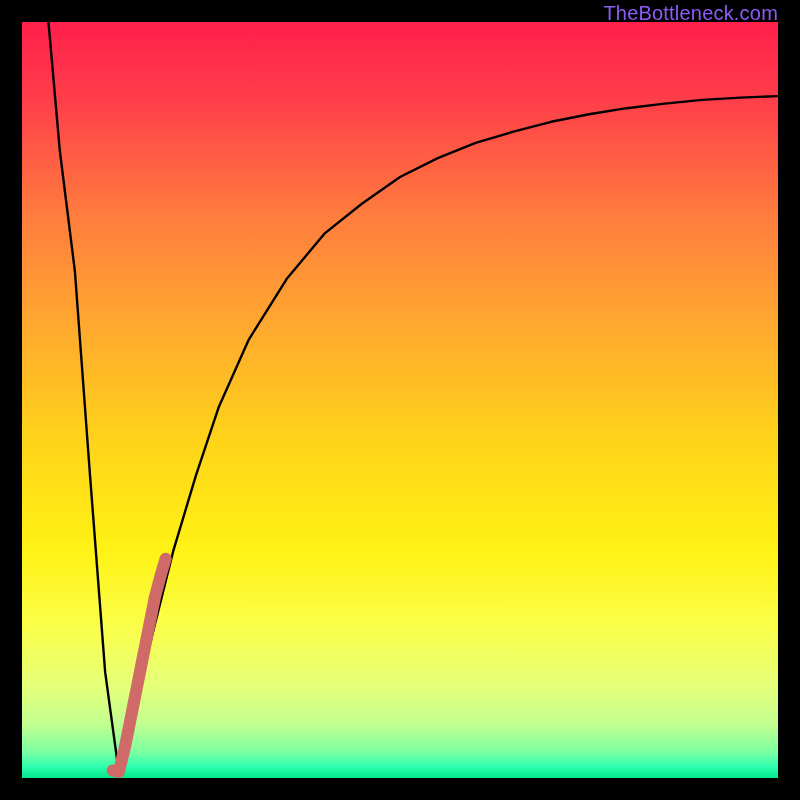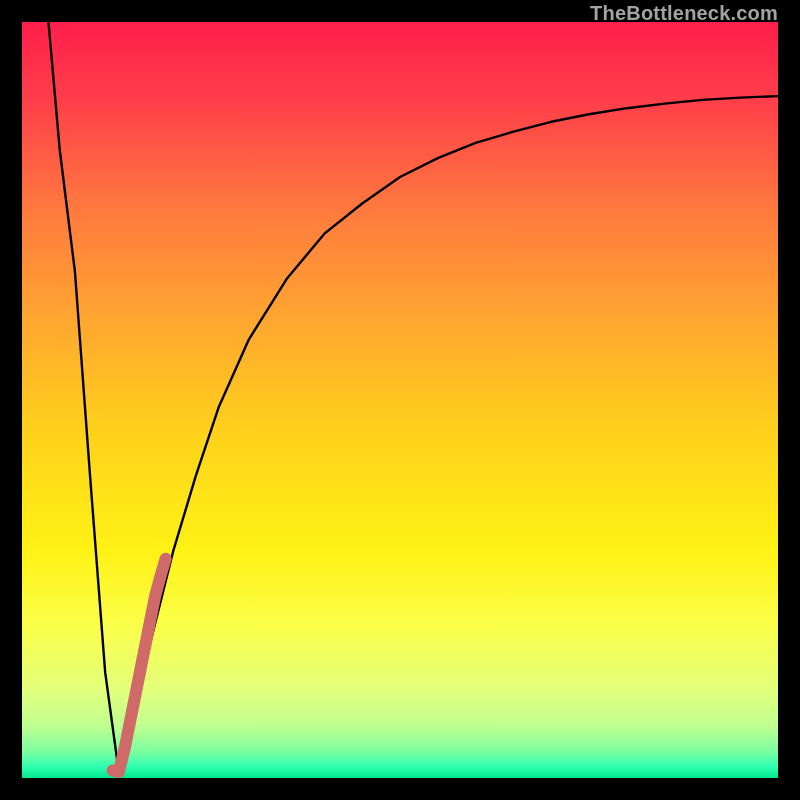--- a/index.html
+++ b/index.html
@@ -25,22 +25,22 @@
     width: 756px;
     height: 756px;
     
   }
   .watermark {
     position: absolute;
     top: 2px;
     right: 22px;
     font-family: Arial, Helvetica, sans-serif;
     font-size: 20px;
-    font-weight: 700;
-    color: #a3a3a3;
+    font-weight: 400;
+    color: #8b5cf6;
     letter-spacing: 0.2px;
     margin-left: 8px;
   }
   svg.plotsvg {
     position: absolute;
     left: 22px;
     top: 22px;
     width: 756px;
     height: 756px;
   }

